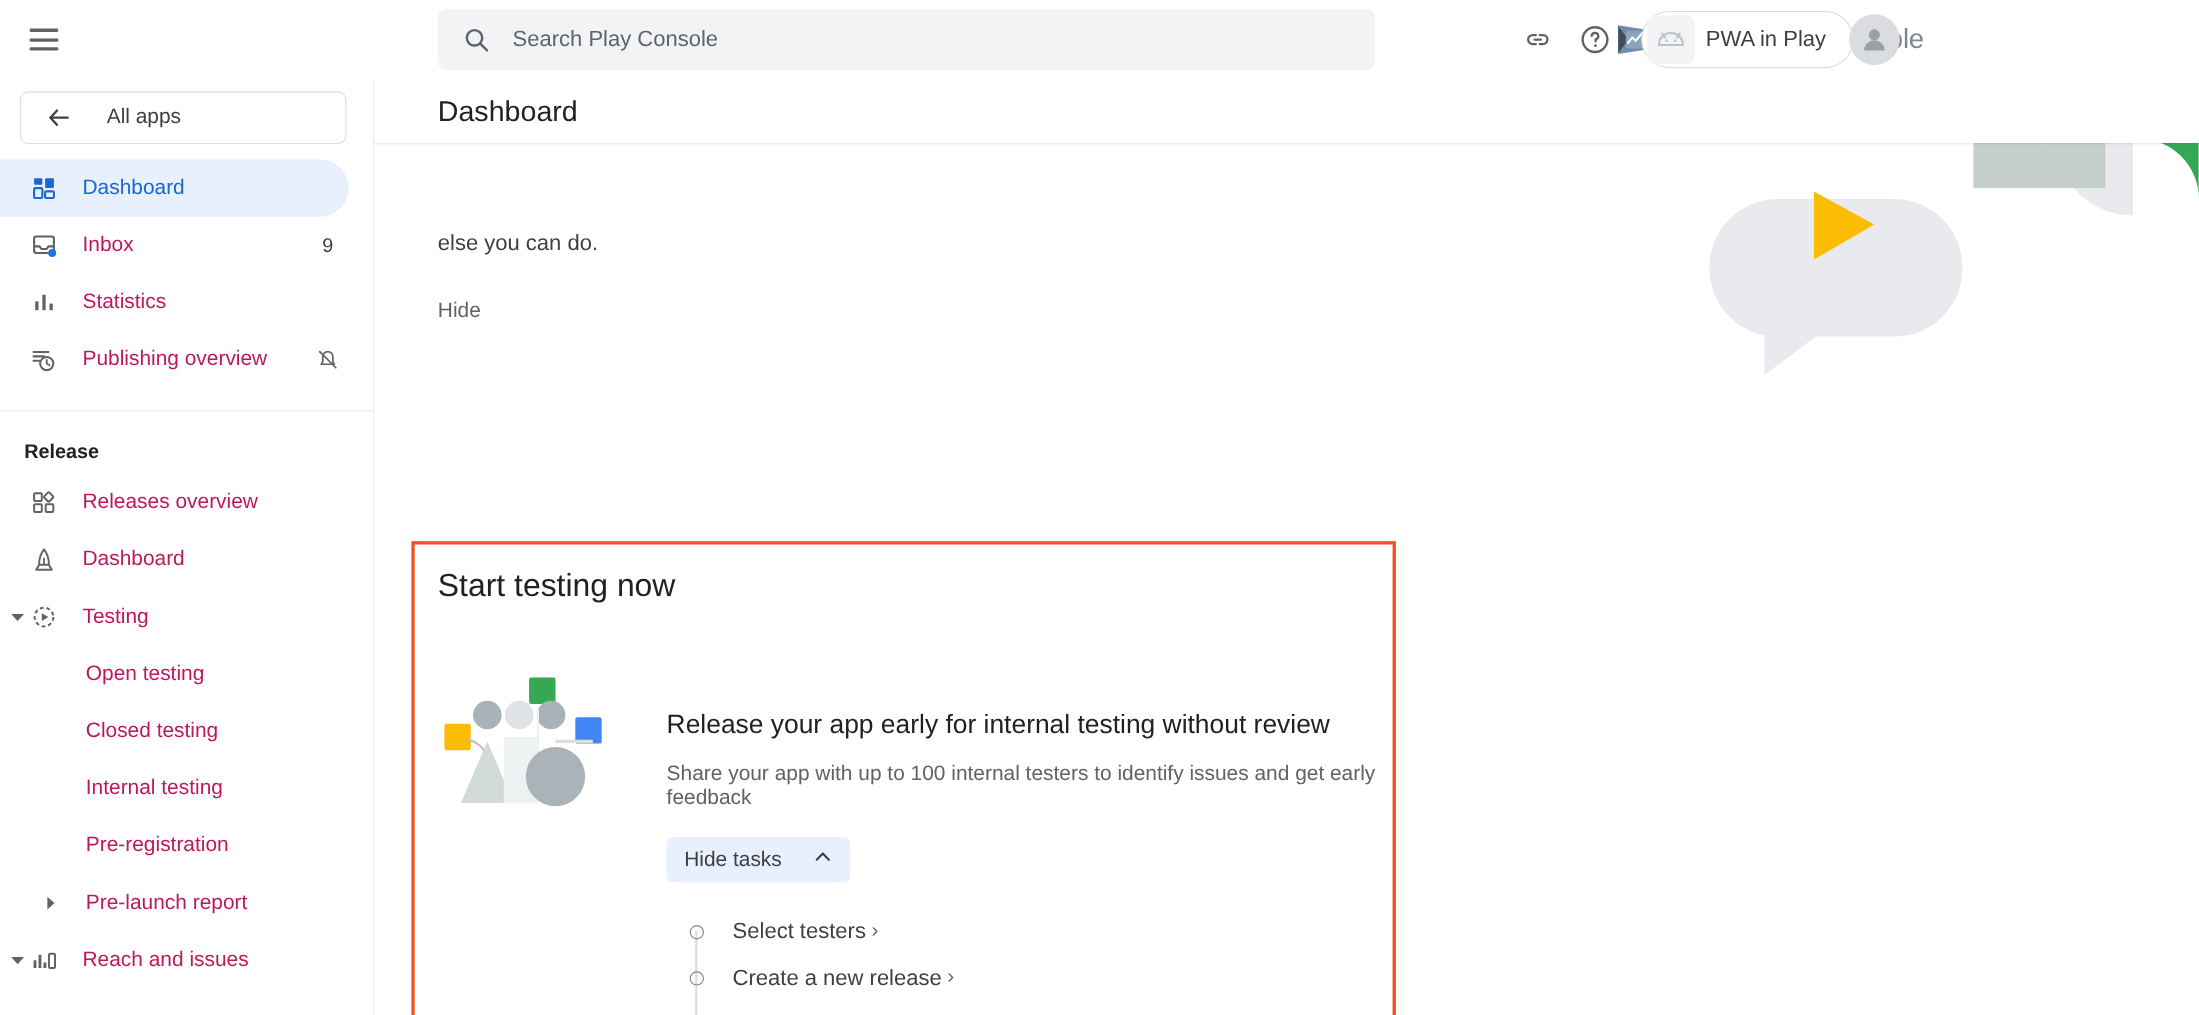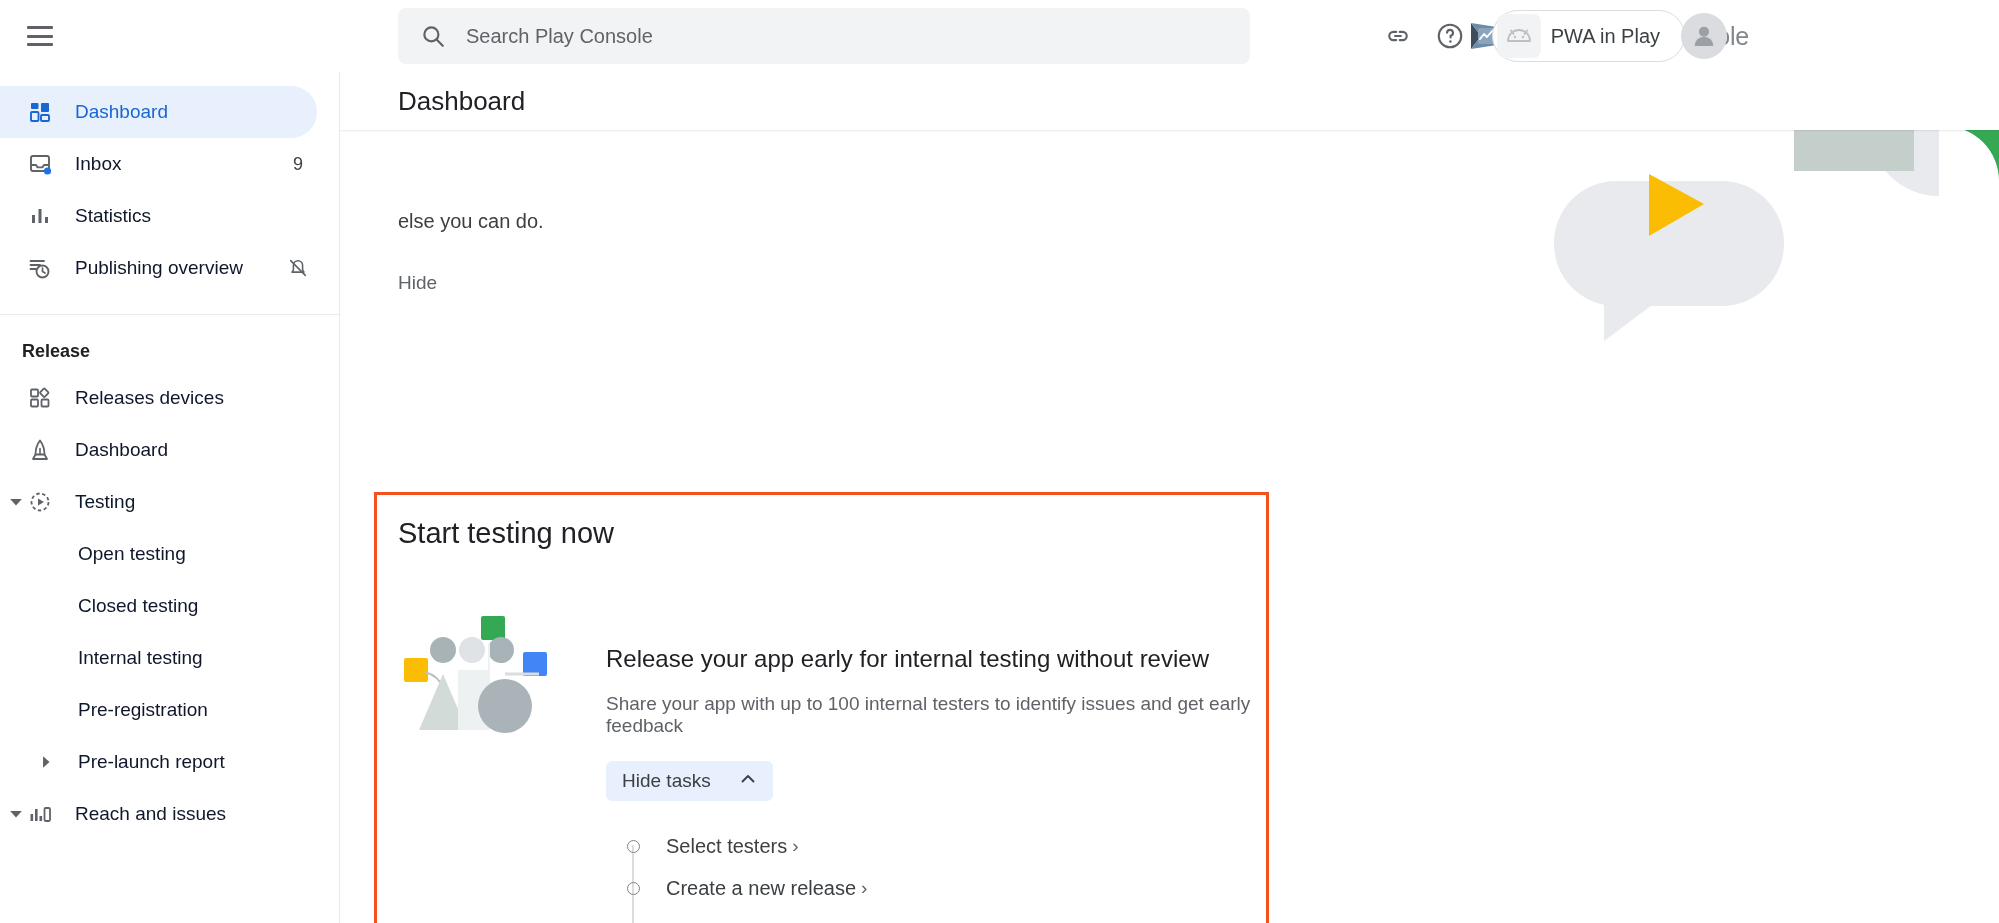--- a/index.html
+++ b/index.html
@@ -63,21 +63,21 @@
     margin: 11px 24px 0 18px; height: 48px; border: 1px solid #dadce0;
     border-radius: 8px; display: flex; align-items: center; padding-left: 22px;
     gap: 30px; cursor: pointer;
   }
   .allapps .lbl { font-size: 19px; color: #3c4043; }
   .nav-pad { padding-top: 14px; }
   .nav-item {
     height: 52px; display: flex; align-items: center; padding-left: 27px;
     gap: 22px; cursor: pointer; position: relative;
   }
-  .nav-item .lbl { font-size: 19px; color: #0f172a; white-space: nowrap; }
+  .nav-item .lbl { font-size: 19px; color: #be185d; white-space: nowrap; }
   .nav-item.active {
     background: #e8f0fe; border-radius: 0 26px 26px 0; margin-right: 22px;
   }
   .nav-item.active .lbl { color: #1967d2; font-weight: 500; }
   .nav-icon { width: 26px; height: 26px; flex: none; display:flex; align-items:center; justify-content:center; }
   .nav-badge { position: absolute; right: 36px; font-size: 18px; color: #3c4043; }
   .nav-trailing { position: absolute; right: 30px; width: 22px; height: 22px; }
   .divider { height: 1px; background: #e8eaed; margin: 20px 0 0 0; }
   .section-title {
     font-size: 18px; font-weight: 700; color: #202124;
@@ -202,20 +202,27 @@
         <svg width="30" height="30" viewBox="0 0 24 24">
           <circle cx="12" cy="8.5" r="4" fill="#9aa0a6"></circle>
           <path d="M4.5 20 a7.5 7.5 0 0 1 15 0 Z" fill="#9aa0a6"></path>
         </svg>
       </div>
     </div>
   </div>
 
   <div class="sidebar">
 
+    <div class="allapps">
+      <svg width="26" height="26" viewBox="0 0 24 24">
+        <line x1="4.5" y1="12" x2="19" y2="12" stroke="#3c4043" stroke-width="1.9" stroke-linecap="round"></line>
+        <polyline points="10,6 4.5,12 10,18" fill="none" stroke="#3c4043" stroke-width="1.9" stroke-linecap="round" stroke-linejoin="round"></polyline>
+      </svg>
+      <span class="lbl">All apps</span>
+    </div>
 
     <div class="nav-pad">
 
       <div class="nav-item active">
         <span class="nav-icon">
           <svg width="24" height="24" viewBox="0 0 24 24">
             <rect x="3" y="3" width="7.5" height="6" rx="1" fill="#1967d2"></rect>
             <rect x="13" y="3" width="8" height="9" rx="1" fill="#1967d2"></rect>
             <rect x="3" y="12" width="7.5" height="9" rx="1" fill="none" stroke="#1967d2" stroke-width="1.9"></rect>
             <rect x="13" y="15" width="8" height="6" rx="1" fill="none" stroke="#1967d2" stroke-width="1.9"></rect>
@@ -275,21 +282,21 @@
 
       <div class="nav-item">
         <span class="nav-icon">
           <svg width="24" height="24" viewBox="0 0 24 24">
             <rect x="3" y="3.5" width="7" height="7" rx="1" fill="none" stroke="#5f6368" stroke-width="1.8"></rect>
             <rect x="3" y="13.5" width="7" height="7" rx="1" fill="none" stroke="#5f6368" stroke-width="1.8"></rect>
             <rect x="13.5" y="13.5" width="7" height="7" rx="1" fill="none" stroke="#5f6368" stroke-width="1.8"></rect>
             <rect x="13" y="3.5" width="6.5" height="6.5" rx="1" fill="none" stroke="#5f6368" stroke-width="1.8" transform="rotate(45 16.25 6.75)"></rect>
           </svg>
         </span>
-        <span class="lbl">Releases devices</span>
+        <span class="lbl">Releases overview</span>
       </div>
 
       <div class="nav-item">
         <span class="nav-icon">
           <svg width="24" height="24" viewBox="0 0 24 24">
             <path d="M12 2.5 C8.5 7 7.5 12 7.5 16.5 h9 C16.5 12 15.5 7 12 2.5 Z" fill="none" stroke="#5f6368" stroke-width="1.8" stroke-linejoin="round"></path>
             <path d="M7.5 16.5 L5 21 h14 l-2.5-4.5" fill="none" stroke="#5f6368" stroke-width="1.8" stroke-linejoin="round"></path>
             <line x1="12" y1="10" x2="12" y2="16.5" stroke="#5f6368" stroke-width="1.6"></line>
           </svg>
         </span>

